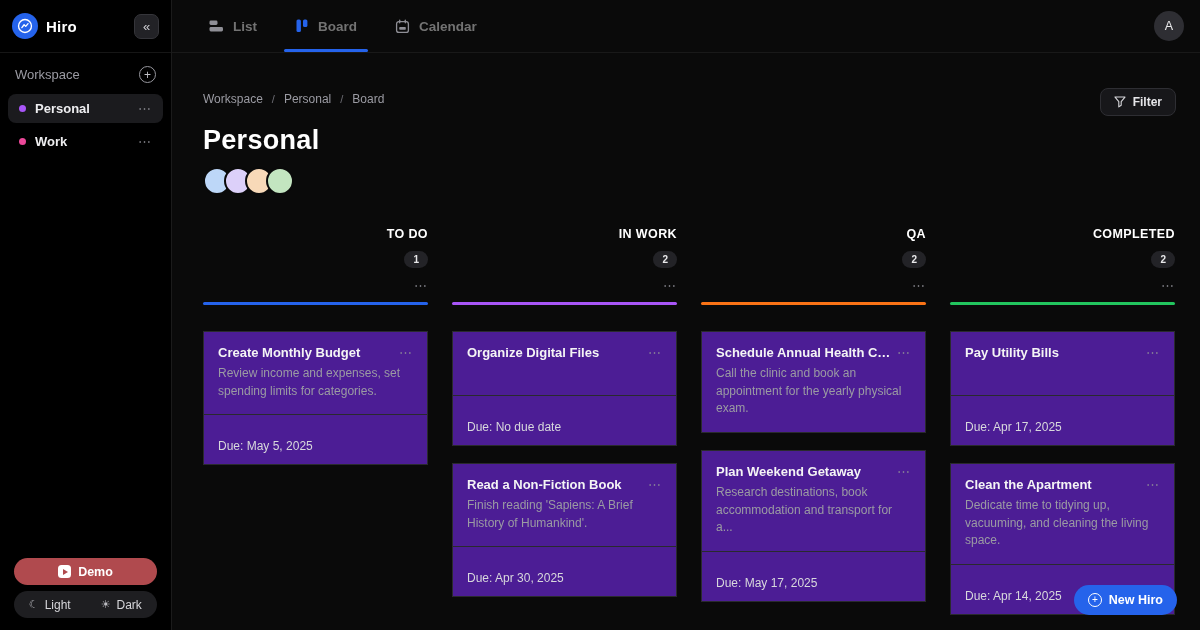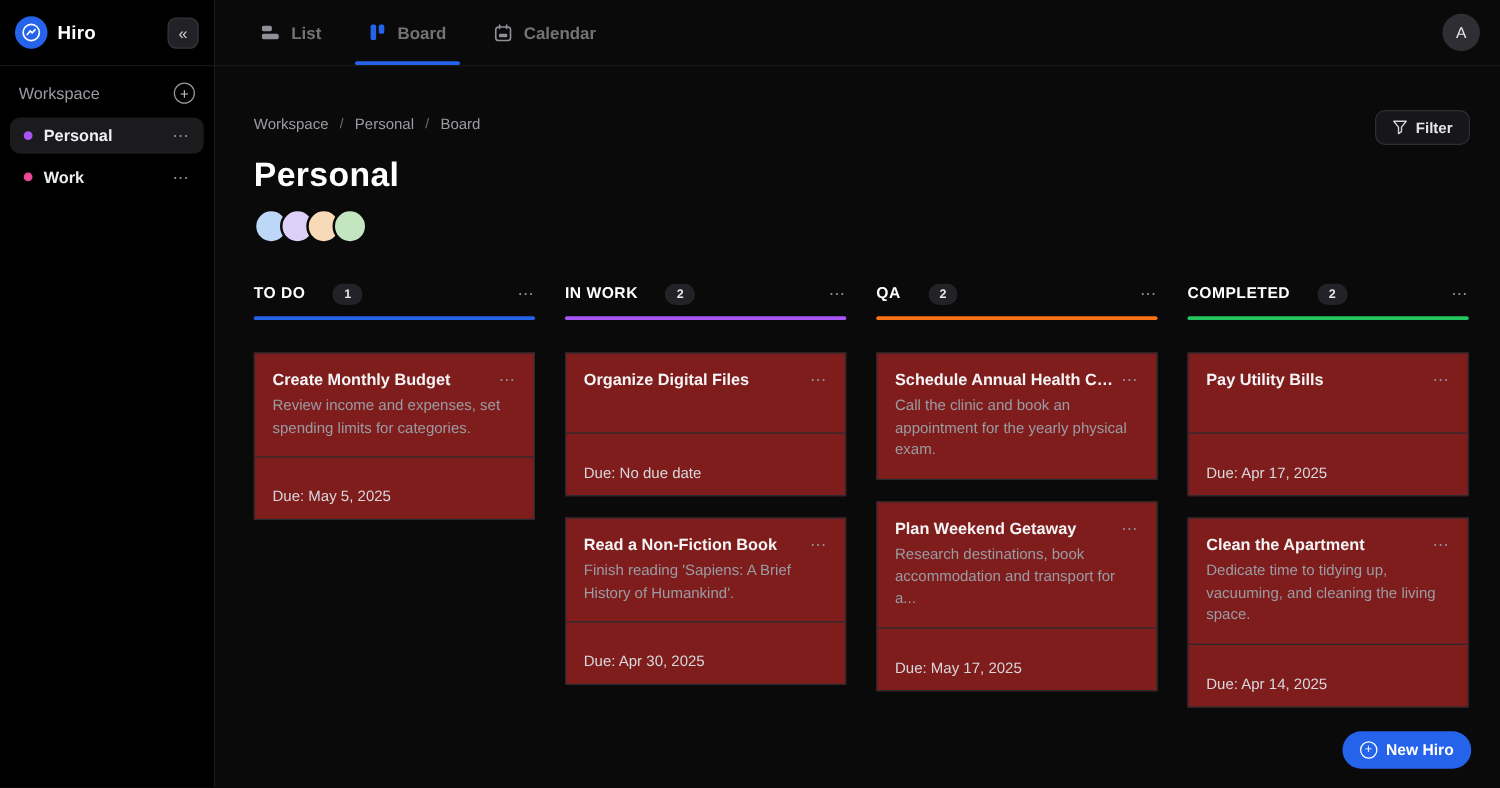--- a/index.html
+++ b/index.html
@@ -47,27 +47,27 @@
   .bc-sep { color:#6e6e75; font-size:11px; }
   .filter-btn { display:flex; align-items:center; gap:7px; background:#17171a; border:1px solid #2e2e33; border-radius:8px; padding:6px 13px; font-size:12px; font-weight:600; color:#e6e6e9; cursor:pointer; }
 
   .page-title { font-size:27px; font-weight:800; margin-top:9px; letter-spacing:.3px; }
   .avatars { display:flex; margin-top:11px; }
   .member-avatar { width:28px; height:28px; border-radius:50%; border:2px solid #0a0a0a; margin-left:-7px; }
   .member-avatar:first-child { margin-left:0; }
 
   .board { display:flex; gap:24px; margin-top:32px; }
   .column { width:225px; flex-shrink:0; }
-  .col-head { display:flex; align-items:flex-start; gap:22px; }
+  .col-head { display:flex; align-items:flex-end; gap:10px;flex-direction:column; }
   .col-name { font-size:12.5px; font-weight:800; letter-spacing:.4px; }
   .col-badge { background:#232327; border-radius:9px; padding:3px 9px; font-size:10px; font-weight:700; color:#e8e8ea; }
   .col-menu { margin-left:auto; }
   .col-underline { height:3px; border-radius:2px; margin-top:9px; }
   .cards { margin-top:26px; display:flex; flex-direction:column; gap:17px; }
-  .card { background:#7f1d1d; border:1px solid #2a2a2e; border-radius:0; cursor:pointer; }
+  .card { background:#4c1d95; border:1px solid #2a2a2e; border-radius:0; cursor:pointer; }
   .card-body { padding:13px 14px 14px; min-height:63px; }
   .card-title-row { display:flex; align-items:flex-start; gap:6px; }
   .card-title { font-size:13px; font-weight:700; color:#f4f4f5; white-space:nowrap; overflow:hidden; text-overflow:ellipsis; flex:1; }
   .card-desc { font-size:12px; color:#9b9ba3; line-height:1.47; margin-top:5px; }
   .card-footer { border-top:1px solid #2a2a2e; padding:24px 14px 11px; font-size:12px; color:#d8d8dc; }
 
   .new-task-btn { position:absolute; right:23px; bottom:15px; height:30px; border-radius:16px; display:flex; align-items:center; gap:7px; padding:0 14px; color:#fff; font-size:12.5px; font-weight:700; cursor:pointer; }
   .plus-circle { width:14px; height:14px; border:1.4px solid #fff; border-radius:50%; display:flex; align-items:center; justify-content:center; font-size:10px; line-height:0; font-weight:400; }
 </style>
 </head>
@@ -102,20 +102,36 @@
       <span class="ws-label">Personal</span>
       <span class="menu-dots">⋯</span>
     </div>
     <div class="ws-item">
       <span class="dot" style="background-color: rgb(236, 72, 153);"></span>
       <span class="ws-label">Work</span>
       <span class="menu-dots">⋯</span>
     </div>
   </div>
 
+  <div class="sidebar-footer">
+    <div class="demo-btn" style="background-color: rgb(176, 74, 78);">
+      <span class="play-icon"></span>
+      <span>Demo</span>
+    </div>
+    <div class="theme-toggle">
+      <div class="theme-opt">
+        <span class="theme-glyph">☾</span>
+        <span>Light</span>
+      </div>
+      <div class="theme-opt">
+        <span class="theme-glyph">☀</span>
+        <span>Dark</span>
+      </div>
+    </div>
+  </div>
 </aside>
 
 <div class="main">
   <div class="topbar">
     <div class="tabs">
       <div class="tab">
         <svg width="15" height="14" viewBox="0 0 15 14">
           <rect x="0.5" y="1.5" width="8" height="4.4" rx="1.4" fill="#8f8f96"></rect>
           <rect x="0.5" y="8" width="13.5" height="4.4" rx="1.4" fill="#8f8f96"></rect>
         </svg>

